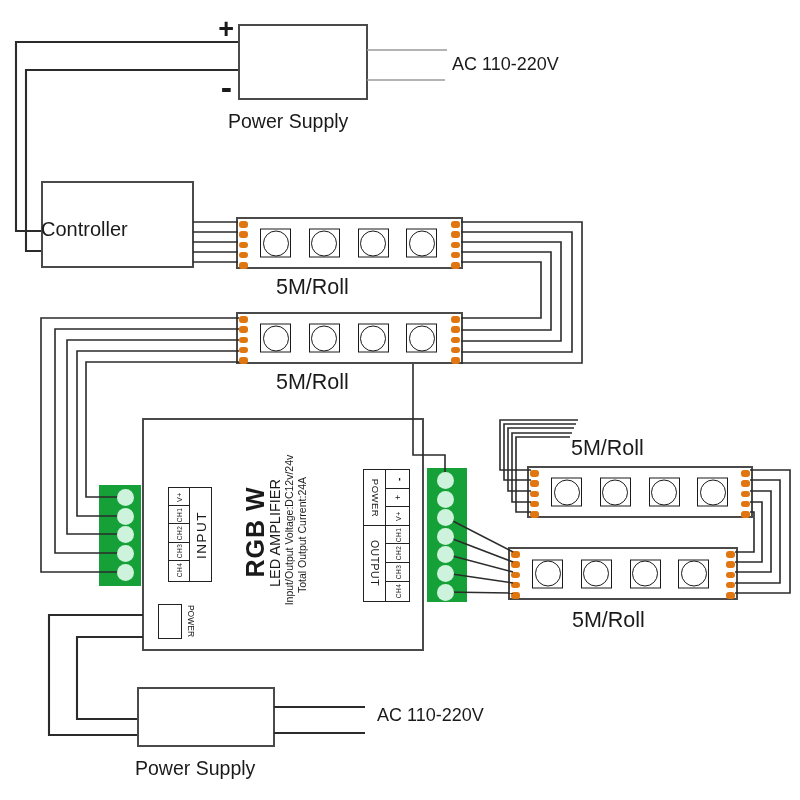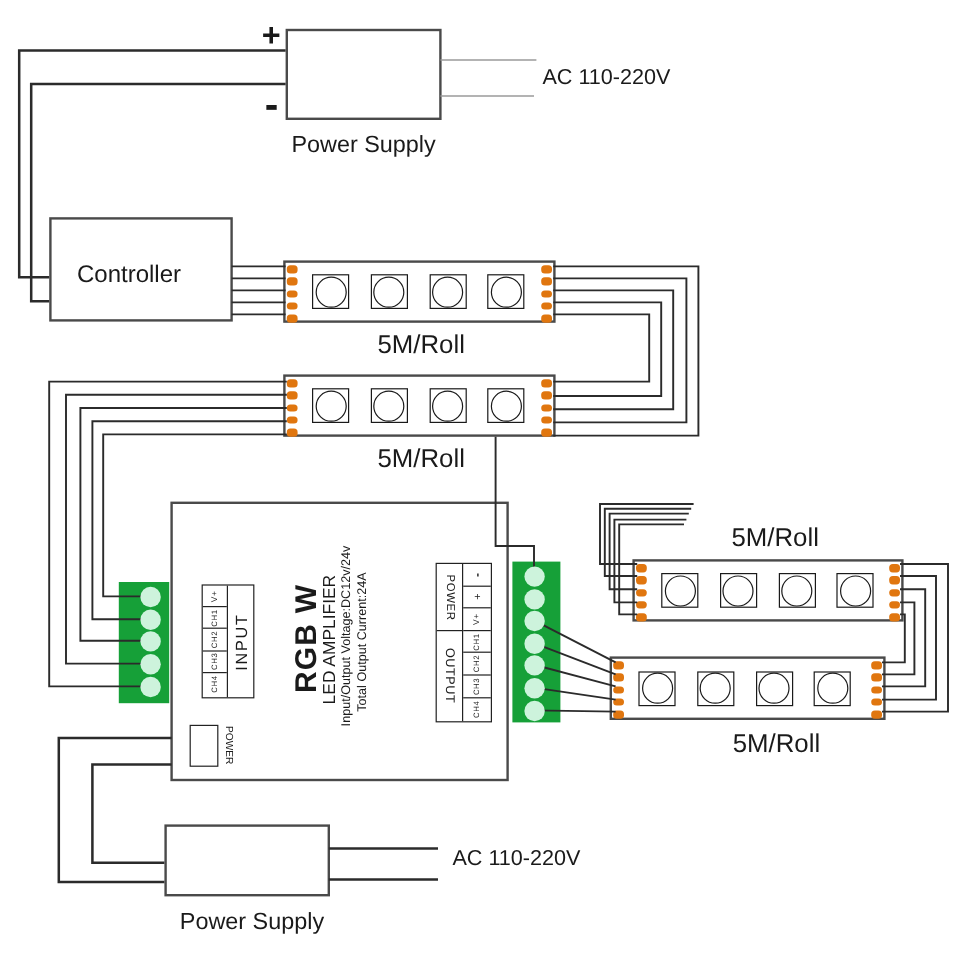--- a/index.html
+++ b/index.html
@@ -1,19 +1,19 @@
 <!DOCTYPE html>
 <html><head>
 <meta charset="utf-8">
 <style>
   html,body{margin:0;padding:0;background:#fff;}
   #page{position:relative;width:800px;height:800px;background:#fff;overflow:hidden;
         font-family:"Liberation Sans",sans-serif;color:#1a1a1a;}
   .box{position:absolute;background:#fff;border:2px solid #4a4a4a;box-sizing:border-box;}
-  .lbl{position:absolute;text-align:center;white-space:nowrap;}
+  .lbl{position:absolute;white-space:nowrap;}
   svg.wires{position:absolute;left:0;top:0;z-index:5;}
   svg.wires polyline, svg.wires line{fill:none;stroke:#2b2b2b;stroke-width:1.6;}
   svg.wires .thick{stroke-width:2.1;}
   svg.wires .gray{stroke:#9a9a9a;stroke-width:1.4;}
   
   .strip{position:absolute;background:#fff;border:2px solid #4a4a4a;box-sizing:border-box;z-index:2;}
   .pad{position:absolute;width:9px;height:6.5px;background:#e0760f;border-radius:3px;}
   .module{position:absolute;top:50%;transform:translateY(-50%);width:31px;height:29px;
           border:1.6px solid #1a1a1a;box-sizing:border-box;background:#fff;}
   .module .chip{position:absolute;left:50%;top:50%;transform:translate(-50%,-50%);

